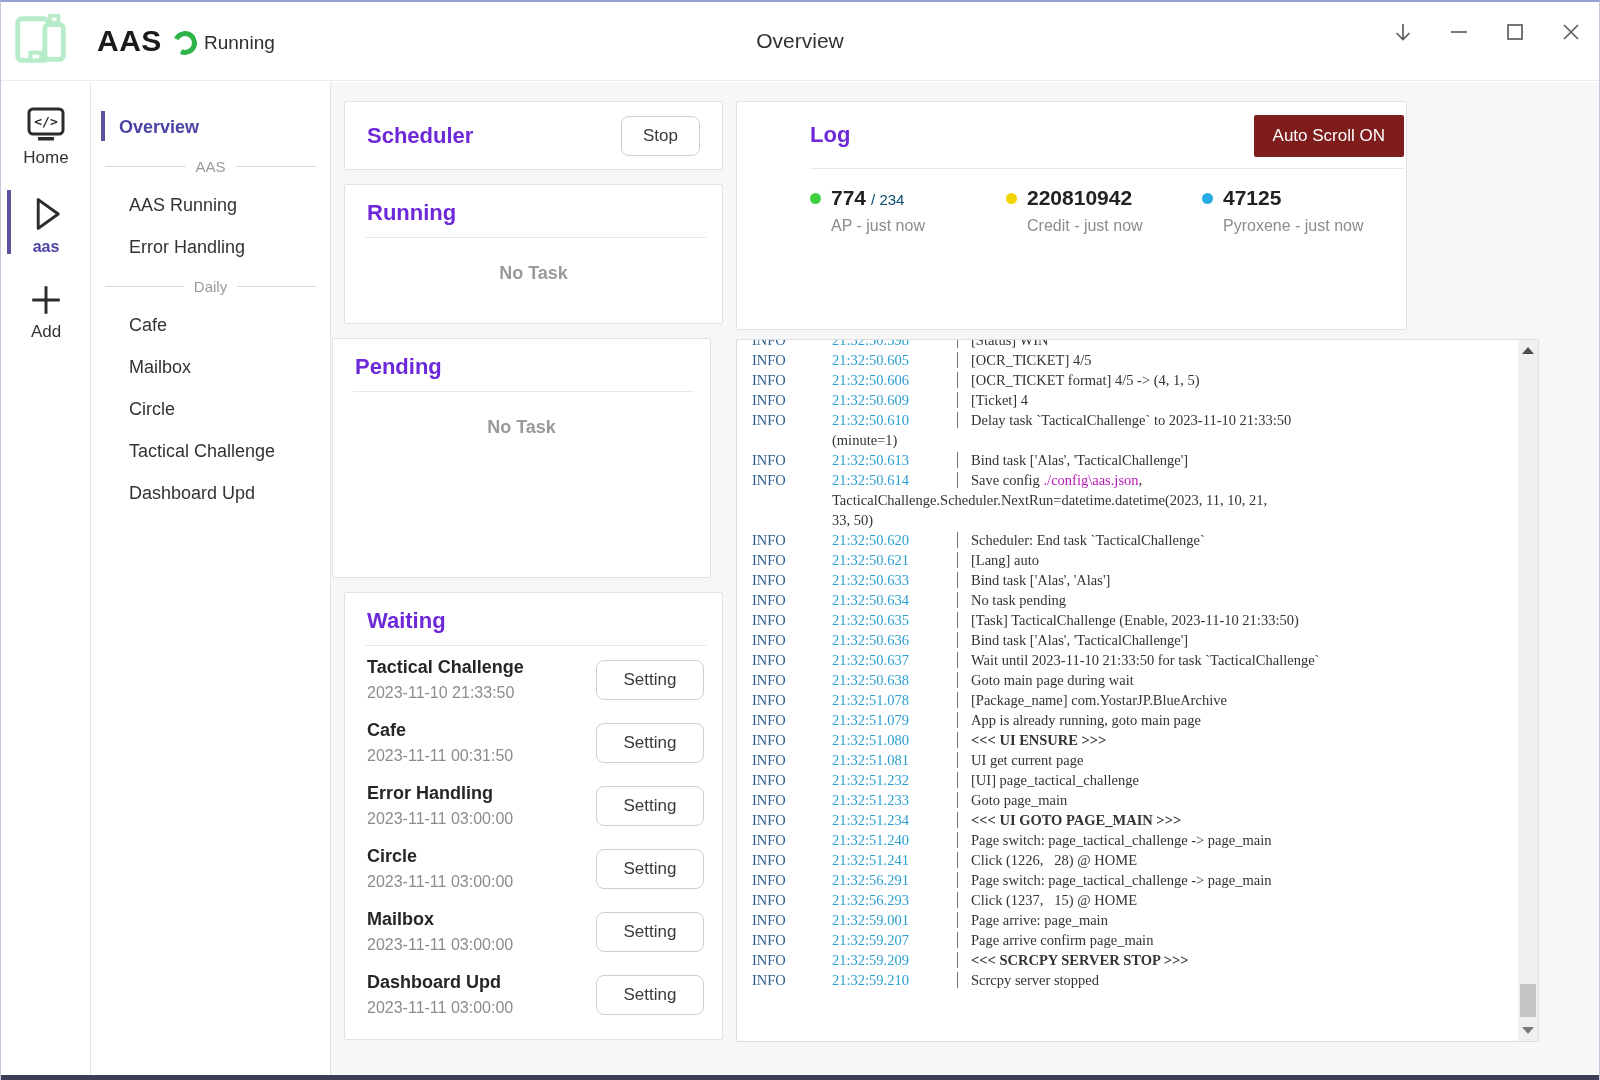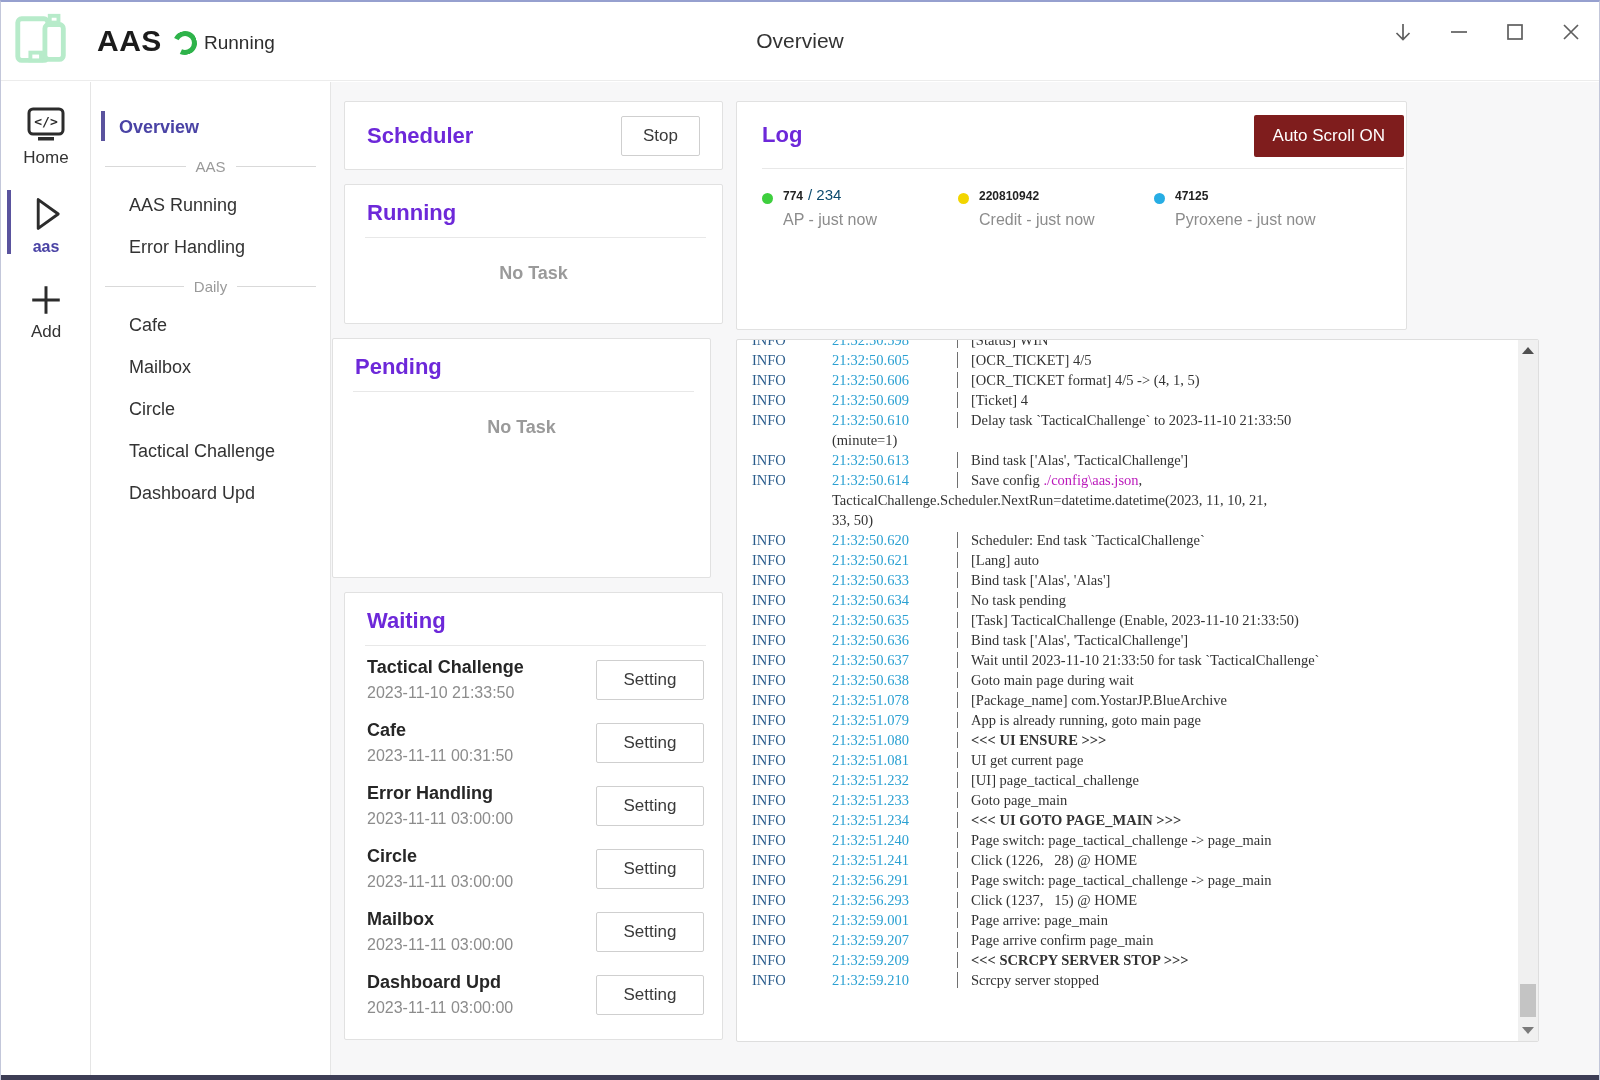--- a/index.html
+++ b/index.html
@@ -37,21 +37,21 @@
   .side-divider{height:36px;display:flex;align-items:center;gap:10px;padding:0 14px;}
   .side-line{flex:1;height:1px;background:#d9d9d9;}
   .side-divider-label{font-size:15px;color:#9a9a9a;}
 
   
   .content{position:absolute;top:80px;left:330px;right:0;bottom:5px;background:#f7f7f8;}
   .card{position:absolute;background:#fff;border:1px solid #e1e1e1;border-radius:2px;}
   .card-title{font-size:22px;font-weight:600;color:#6d28d9;}
   .hdiv{height:1px;background:#e8e8e8;}
 
-  .btn{display:inline-block;background:#fff;border:1px solid #cfcfcf;border-radius:2px;color:#3a3a3a;font-size:17px;text-align:center;cursor:default;}
+  .btn{display:inline-block;background:#fff;border:1px solid #cfcfcf;border-radius:8px;color:#3a3a3a;font-size:17px;text-align:center;cursor:default;}
 
   
   .card-scheduler{left:13px;top:19px;width:379px;height:69px;display:flex;align-items:center;justify-content:space-between;padding:0 22px;}
   .btn-stop{padding:9px 21px;}
 
   
   .card-running{left:13px;top:102px;width:379px;height:140px;}
   .card-pending{left:1px;top:256px;width:379px;height:240px;}
   .tcard-head{padding:15px 20px 11px 22px;}
   .tcard-div{margin:0 16px 0 20px;}
@@ -59,28 +59,28 @@
 
   
   .card-waiting{left:13px;top:510px;width:379px;height:448px;}
   .wait-list{padding:2px 0;}
   .wait-item{display:flex;align-items:center;justify-content:space-between;padding:9px 18px 9px 22px;min-height:63px;}
   .wait-name{font-size:18px;font-weight:600;color:#262626;margin-bottom:6px;}
   .wait-time{font-size:16px;color:#8c8c8c;}
   .btn-setting{width:108px;padding:9px 0;}
 
   
-  .card-log{left:405px;top:19px;width:671px;height:229px;}
+  .card-log{left:405px;top:19px;width:671px;height:229px;padding-left:48px;}
   .log-head{height:66px;display:flex;align-items:center;justify-content:space-between;padding-left:25px;}
   .btn-autoscroll{margin:2px 2px 0 0;height:42px;padding:0 19px;border:none;border-radius:2px;color:#fff;font-size:17px;line-height:42px;cursor:default;background:#514aa2;}
   .log-div{margin:0 2px 0 25px;}
   .dash-row{display:flex;margin:17px 0 0 25px;}
   .dash-group{display:flex;width:196px;}
   .dash-dot{width:11px;height:11px;border-radius:50%;margin:7px 10px 0 0;flex:none;}
-  .dash-value{font-size:12px;font-weight:700;color:#222;}
+  .dash-value{font-size:21px;font-weight:700;color:#222;}
   .dash-suffix{font-size:15px;font-weight:400;color:#0c4a6e;margin-left:5px;}
   .dash-label{font-size:16px;color:#8c8c8c;margin-top:7px;}
 
   
   .log-box{position:absolute;left:405px;top:257px;width:803px;height:703px;background:#fff;border:1px solid #dedede;border-radius:2px;overflow:hidden;}
   .log-lines{position:absolute;left:0;top:-10px;right:20px;font-family:"DejaVu Sans Mono", monospace;font-size:14.5px;}
   .log-line{height:20px;line-height:20px;padding-left:15px;white-space:pre;color:#333;font-family:Liberation Serif, serif;}
   .lv{display:inline-block;width:80px;color:#2b5d8c;}
   .tm{display:inline-block;width:125px;color:#2aa0d2;}
   .msg{border-left:1px solid #707070;padding-left:13px;}

